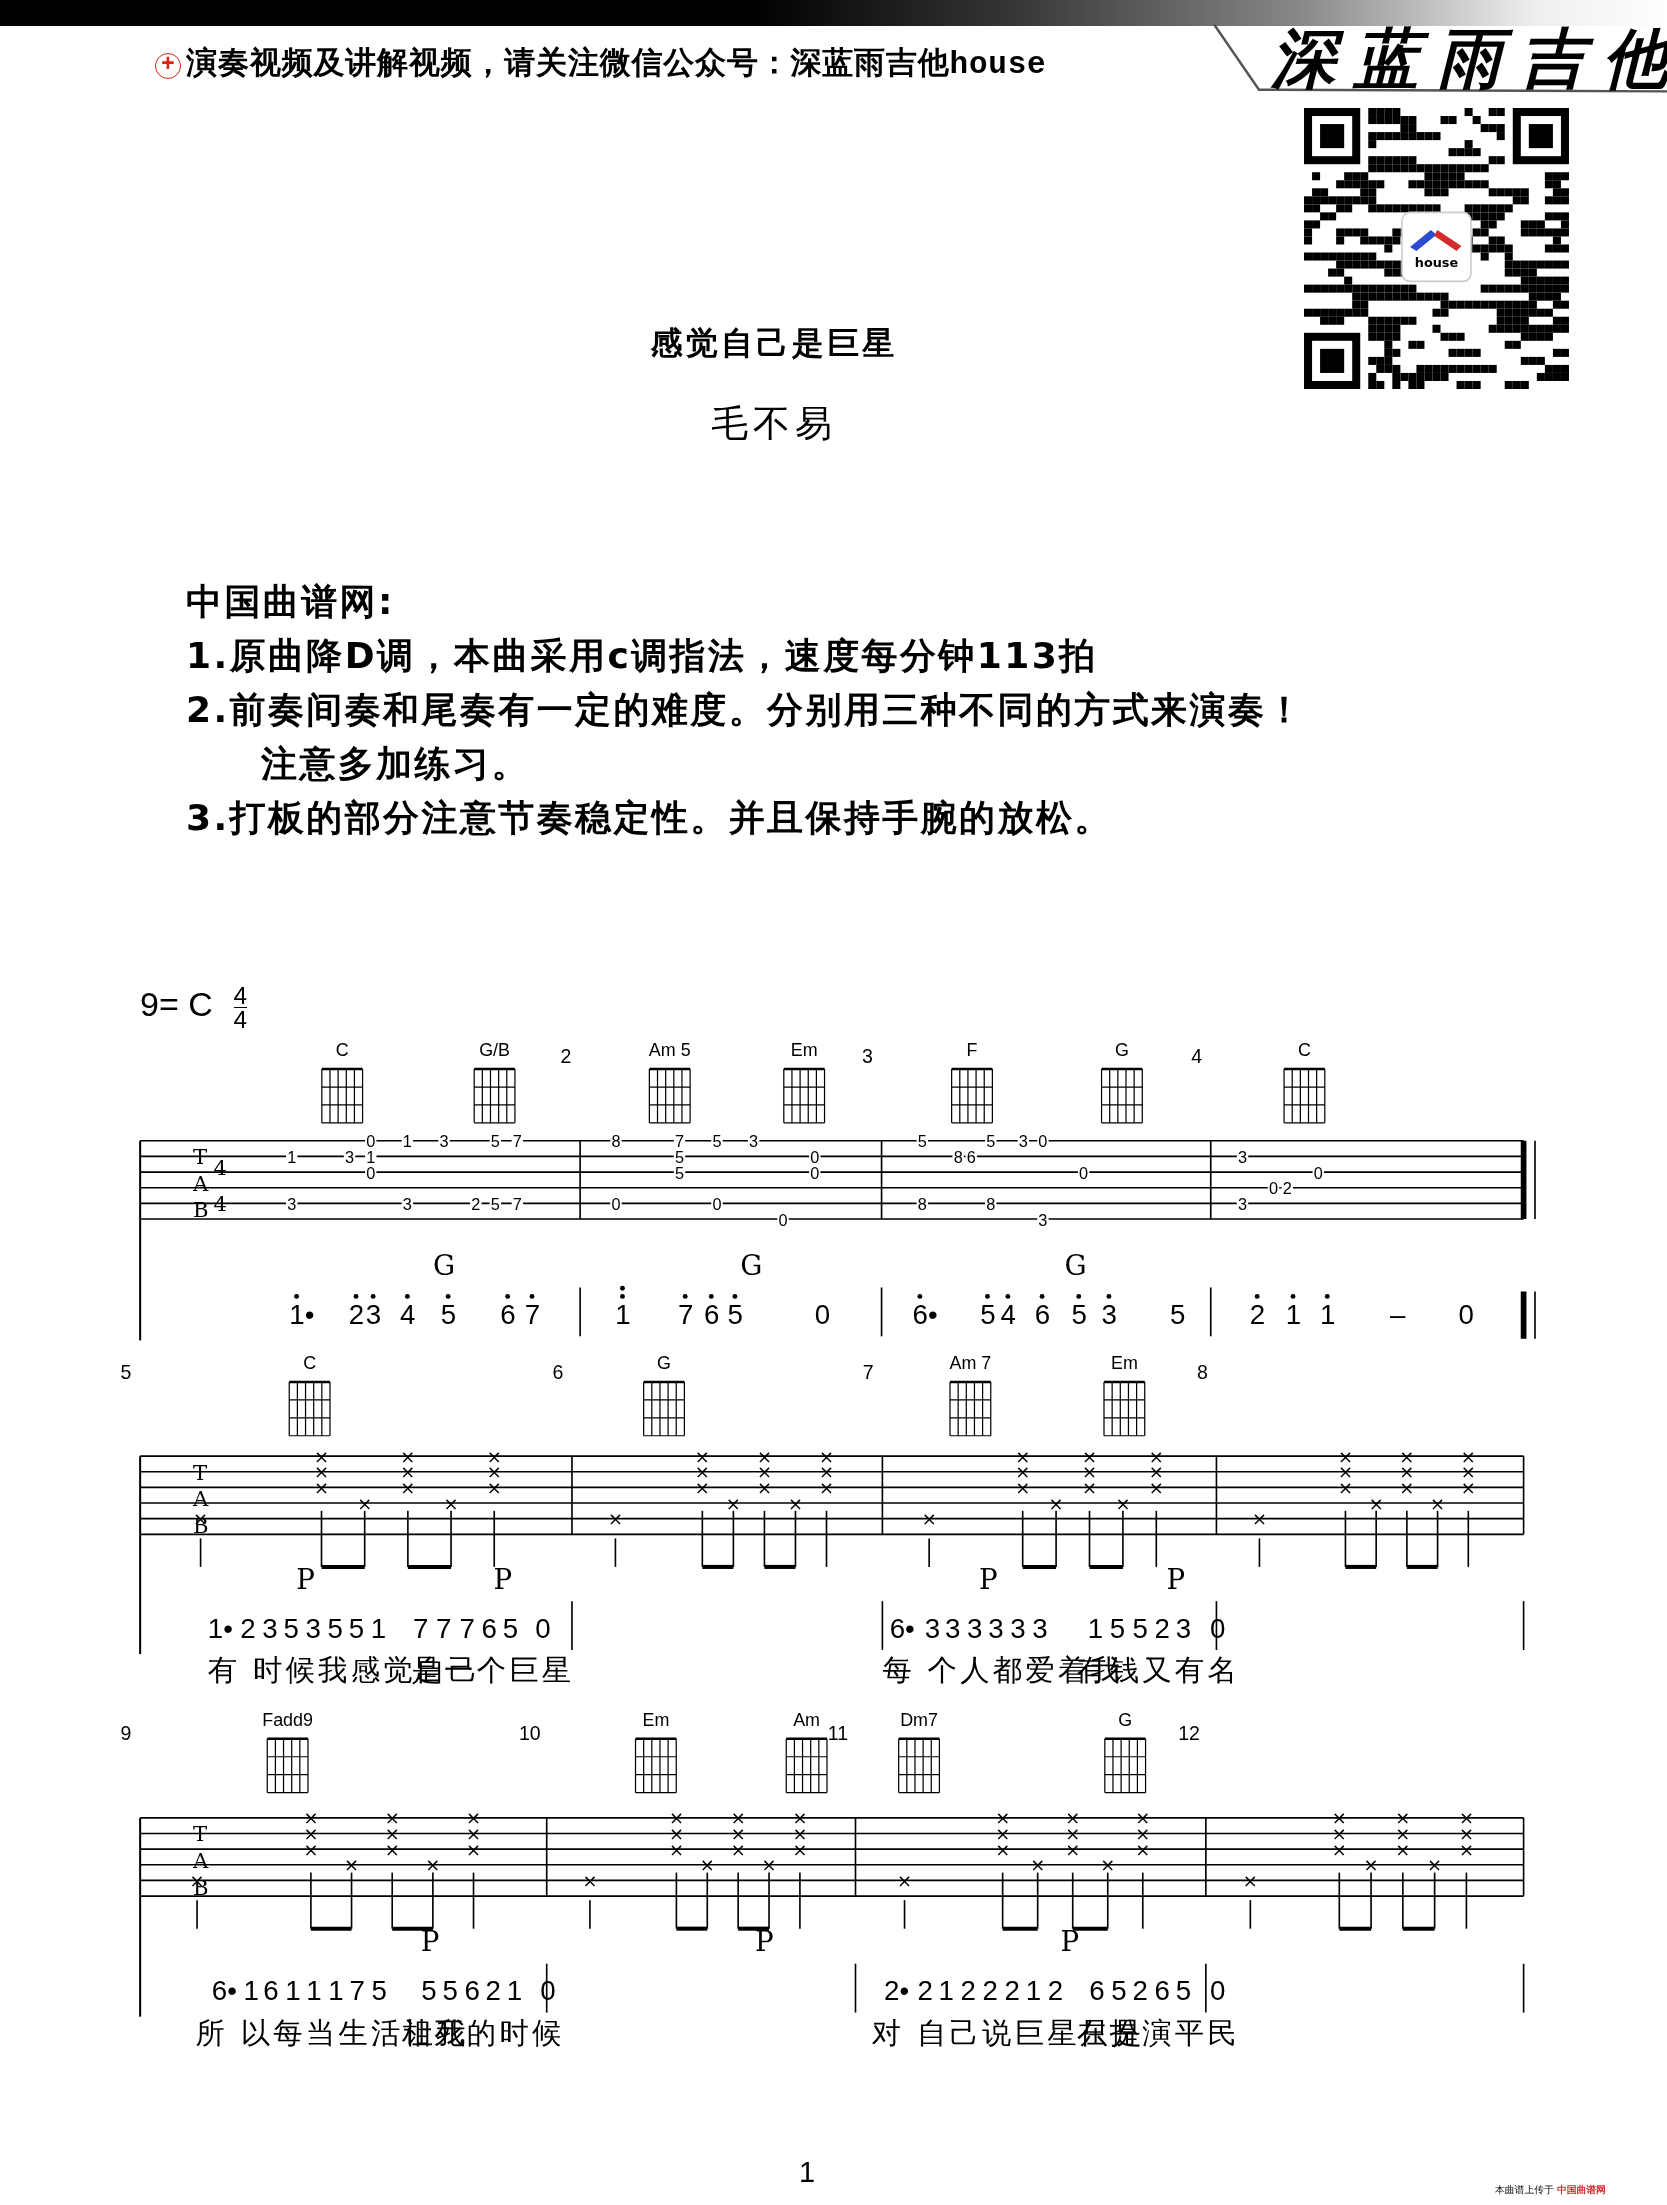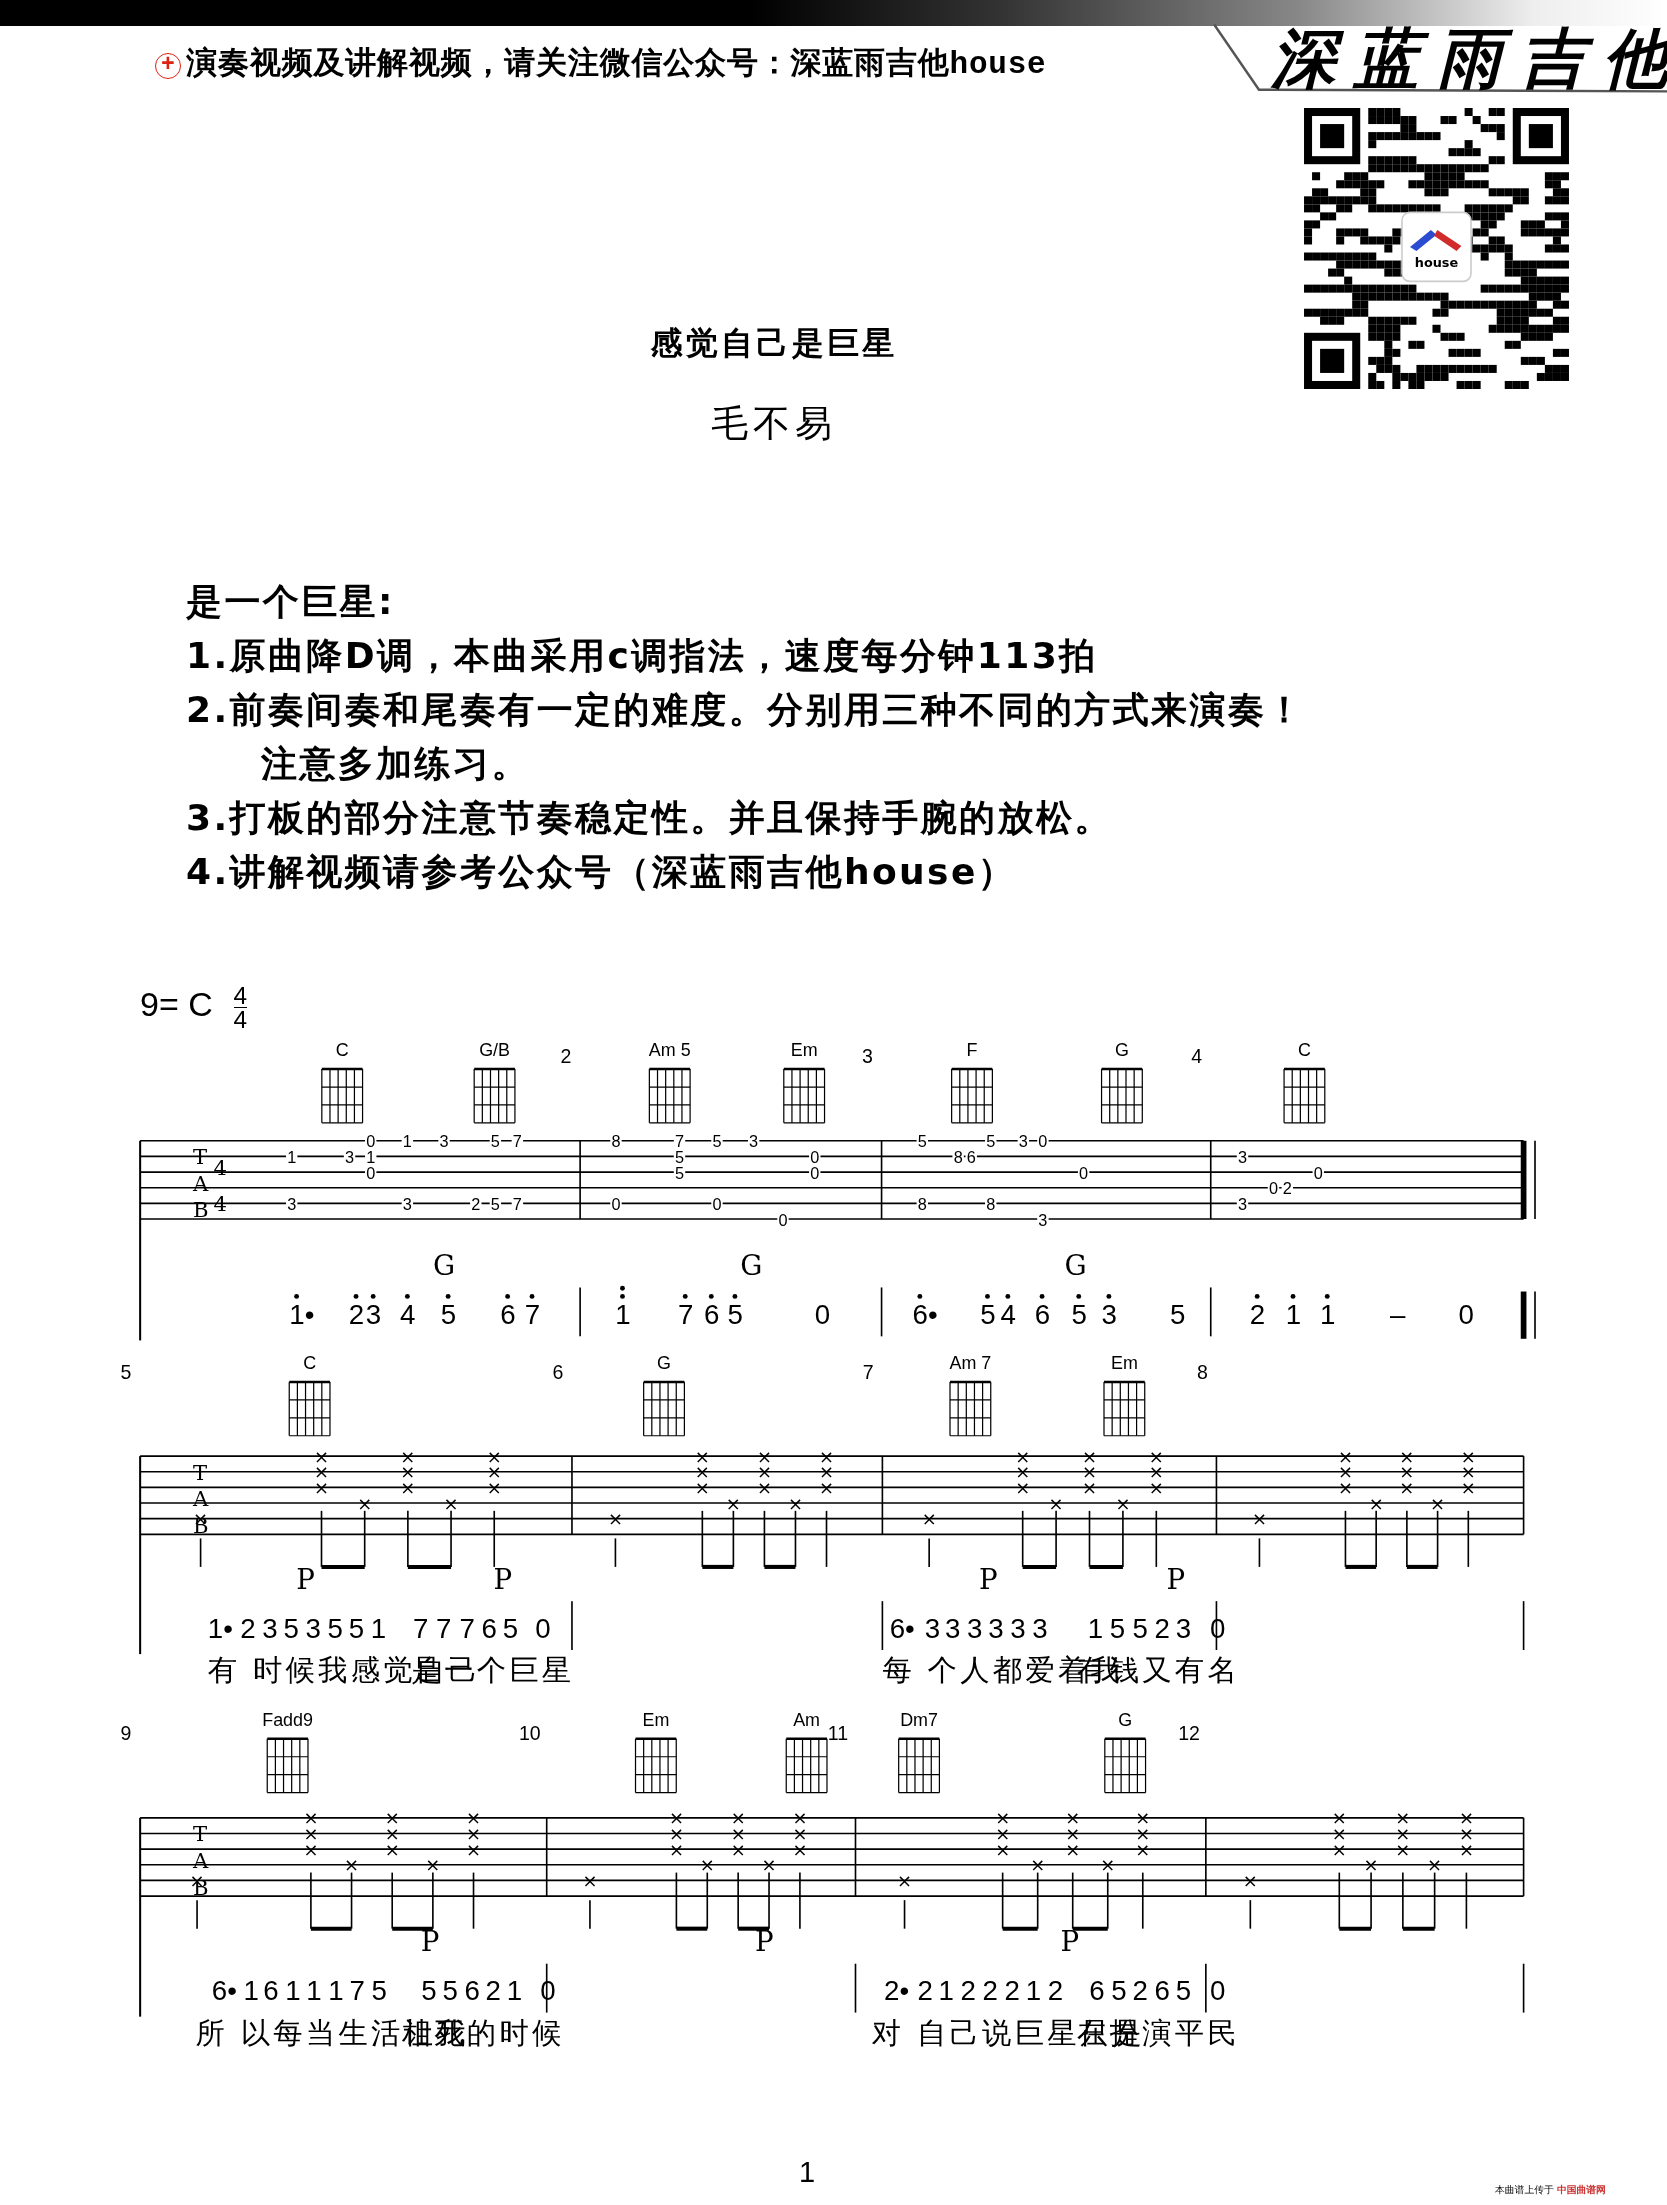--- a/index.html
+++ b/index.html
@@ -479,26 +479,25 @@
   <rect x="12.2" y="13" width="8.6" height="8.6" rx="1" fill="#fff" stroke="#ccc" stroke-width="0.2"></rect>
   <polygon points="13.2,17.3 15.8,15.2 16.5,15.8 14,17.8" fill="#2b4bd1"></polygon>
   <polygon points="16.6,15.2 19.6,17.2 19,17.8 16.2,15.9" fill="#d12b2b"></polygon>
   <text x="16.5" y="19.8" font-size="1.6" font-weight="bold" text-anchor="middle" font-family="DejaVu Sans, sans-serif">house</text>
 </svg>
 
 <div class="title">感觉自己是巨星</div>
 <div class="artist">毛不易</div>
 
 <div class="tips">
-  <div>是一个巨星:</div>
+  <div>中国曲谱网:</div>
   <div>1.原曲降D调，本曲采用c调指法，速度每分钟113拍</div>
   <div>2.前奏间奏和尾奏有一定的难度。分别用三种不同的方式来演奏！</div>
   <div class="indent">注意多加练习。</div>
   <div>3.打板的部分注意节奏稳定性。并且保持手腕的放松。</div>
-  <div>4.讲解视频请参考公众号（深蓝雨吉他house）</div>
 </div>
 
 <div class="key">
   <span>9= C</span>
   <span class="frac"><span>4</span><span>4</span></span>
 </div>
 
 <svg class="score" id="score" width="1667" height="2205" viewBox="0 0 2046 2706">
     <line x1="172" y1="1400" x2="1870" y2="1400" stroke="#000" stroke-width="2"></line>
     <line x1="172" y1="1419.2" x2="1870" y2="1419.2" stroke="#000" stroke-width="2"></line>

